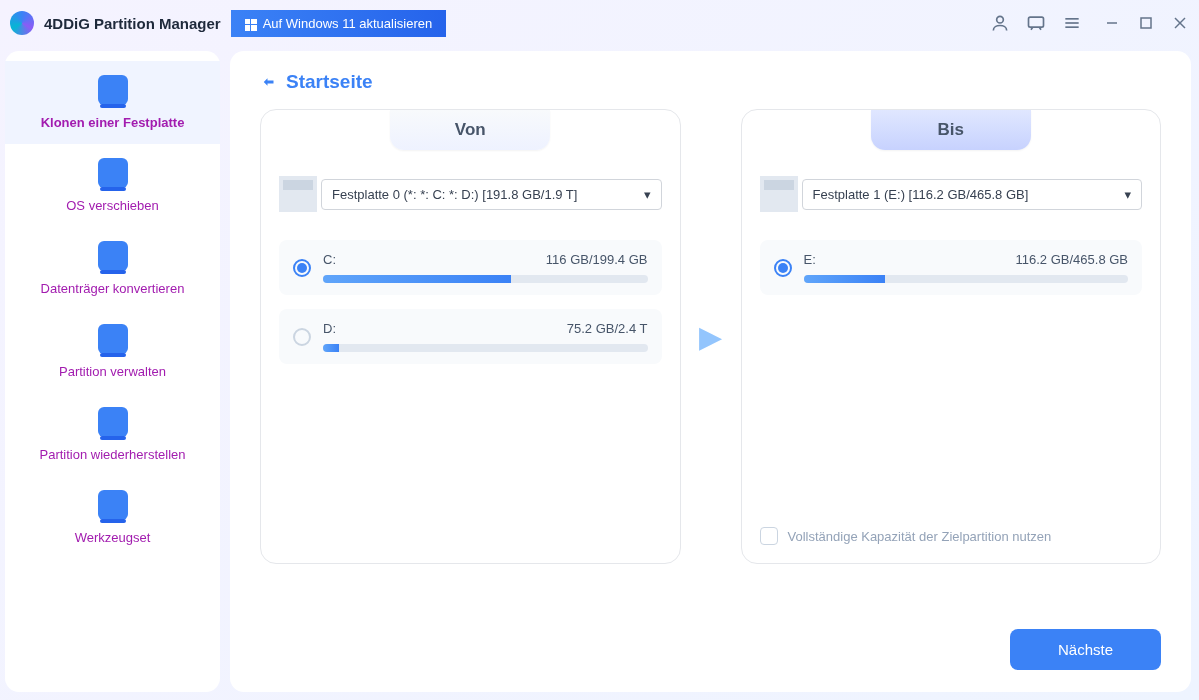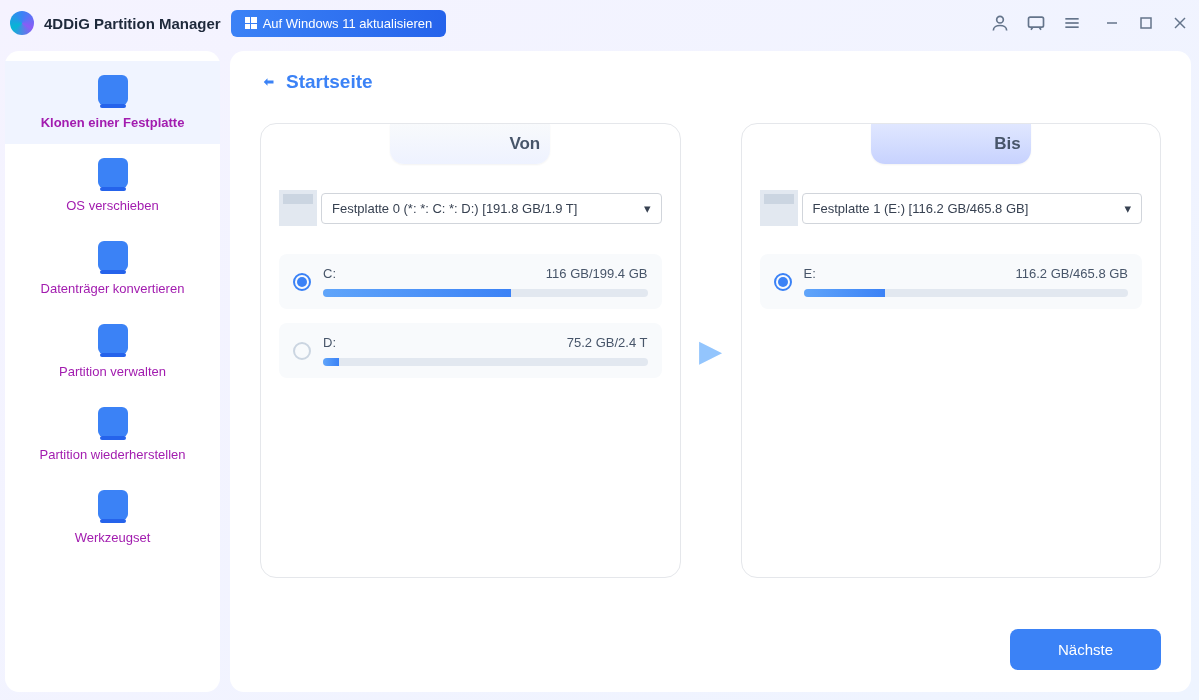--- a/index.html
+++ b/index.html
@@ -23,22 +23,22 @@
   background: conic-gradient(#3b82f6, #8b5cf6, #06b6d4, #3b82f6);
   margin-right: 10px;
 }
 .title-text { font-size: 15px; font-weight: 600; color: #1e293b; }
 .upgrade-btn {
   margin-left: 10px;
   padding: 6px 14px;
   background: linear-gradient(90deg, #3b82f6, #2563eb);
   color: white;
   font-size: 13px;
-  border-radius: 6px;
-  display: flex; align-items: center; gap: 6px;
+  border-radius: 0;
+  display: flex; align-items: flex-end; gap: 6px;
   cursor: pointer;
 }
 .upgrade-btn .win-grid {
   display: grid; grid-template-columns: 1fr 1fr; gap: 1px; width: 12px; height: 12px;
 }
 .upgrade-btn .win-grid span { background: white; }
 .title-spacer { flex: 1; }
 .title-icons { display: flex; gap: 14px; align-items: center; margin-right: 20px; }
 .title-icons > div { width: 22px; height: 22px; display: flex; align-items: center; justify-content: center; cursor: pointer; color: #64748b; }
 .win-controls { display: flex; gap: 16px; align-items: center; }
@@ -84,21 +84,21 @@
 }
 
 .main-panel {
   flex: 1;
   background: #ffffff;
   border-radius: 14px;
   padding: 20px 30px;
   position: relative;
 }
 .main-header {
-  display: flex; align-items: flex-start; margin-bottom: 30px;
+  display: flex; align-items: flex-start; margin-bottom: 16px;
 }
 .back-btn {
   color: #3b82f6;
   font-size: 19px;
   font-weight: 600;
   display: flex; align-items: center; gap: 8px;
   cursor: pointer;
 }
 .main-title {
   flex: 1;
@@ -128,21 +128,21 @@
   border-radius: 16px;
   padding: 0 18px 18px;
   min-height: 455px;
   display: flex;
   flex-direction: column;
 }
 .card-tab {
   margin: 0 auto;
   width: 160px;
   padding: 10px;
-  text-align: right;
+  text-align: center;
   font-size: 17px;
   font-weight: 600;
   color: #475569;
   background: linear-gradient(180deg, #f8fafc, #eef2ff);
   border-radius: 0 0 14px 14px;
   box-shadow: 0 1px 2px rgba(0,0,0,0.05);
 }
 .card-tab.bis { background: linear-gradient(180deg, #e0e7ff, #c7d2fe); }
 .disk-row {
   display: flex; gap: 4px; align-items: center; margin-top: 26px;
@@ -382,18 +382,22 @@
               <div class="partition-row1">
                 <span>E:</span>
                 <span>116.2 GB/465.8 GB</span>
               </div>
               <div class="partition-bar">
                   <div class="partition-bar-fill" style="width:25%"></div>
                 </div>
             </div>
           </div>
         </div>
+        <div class="checkbox-row">
+          <div class="checkbox"></div>
+          <span>Vollständige Kapazität der Zielpartition nutzen</span>
+        </div>
       </div>
     </div>
 
     <div class="next-btn">Nächste</div>
   </div>
 </div>
 
 </body></html>

